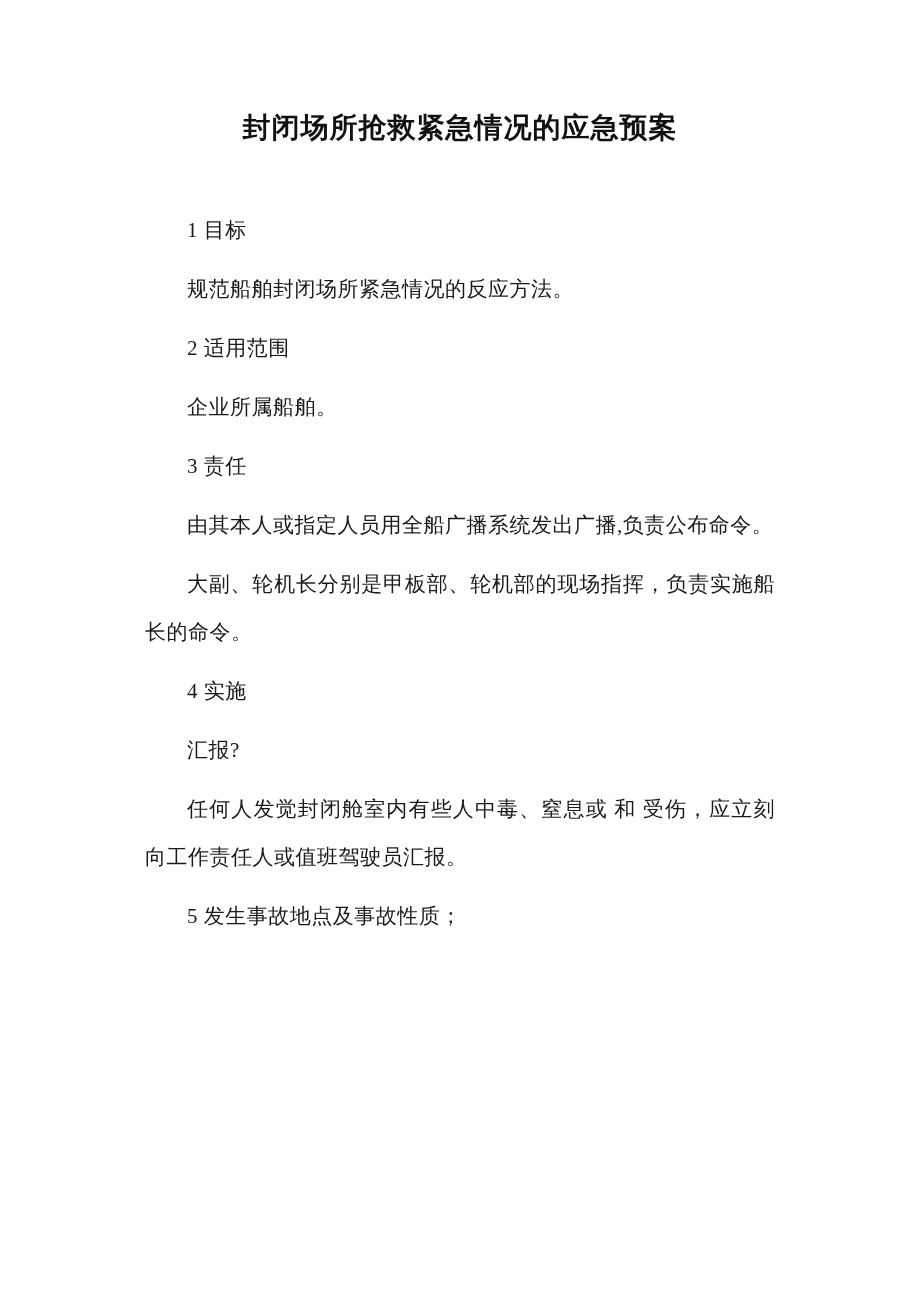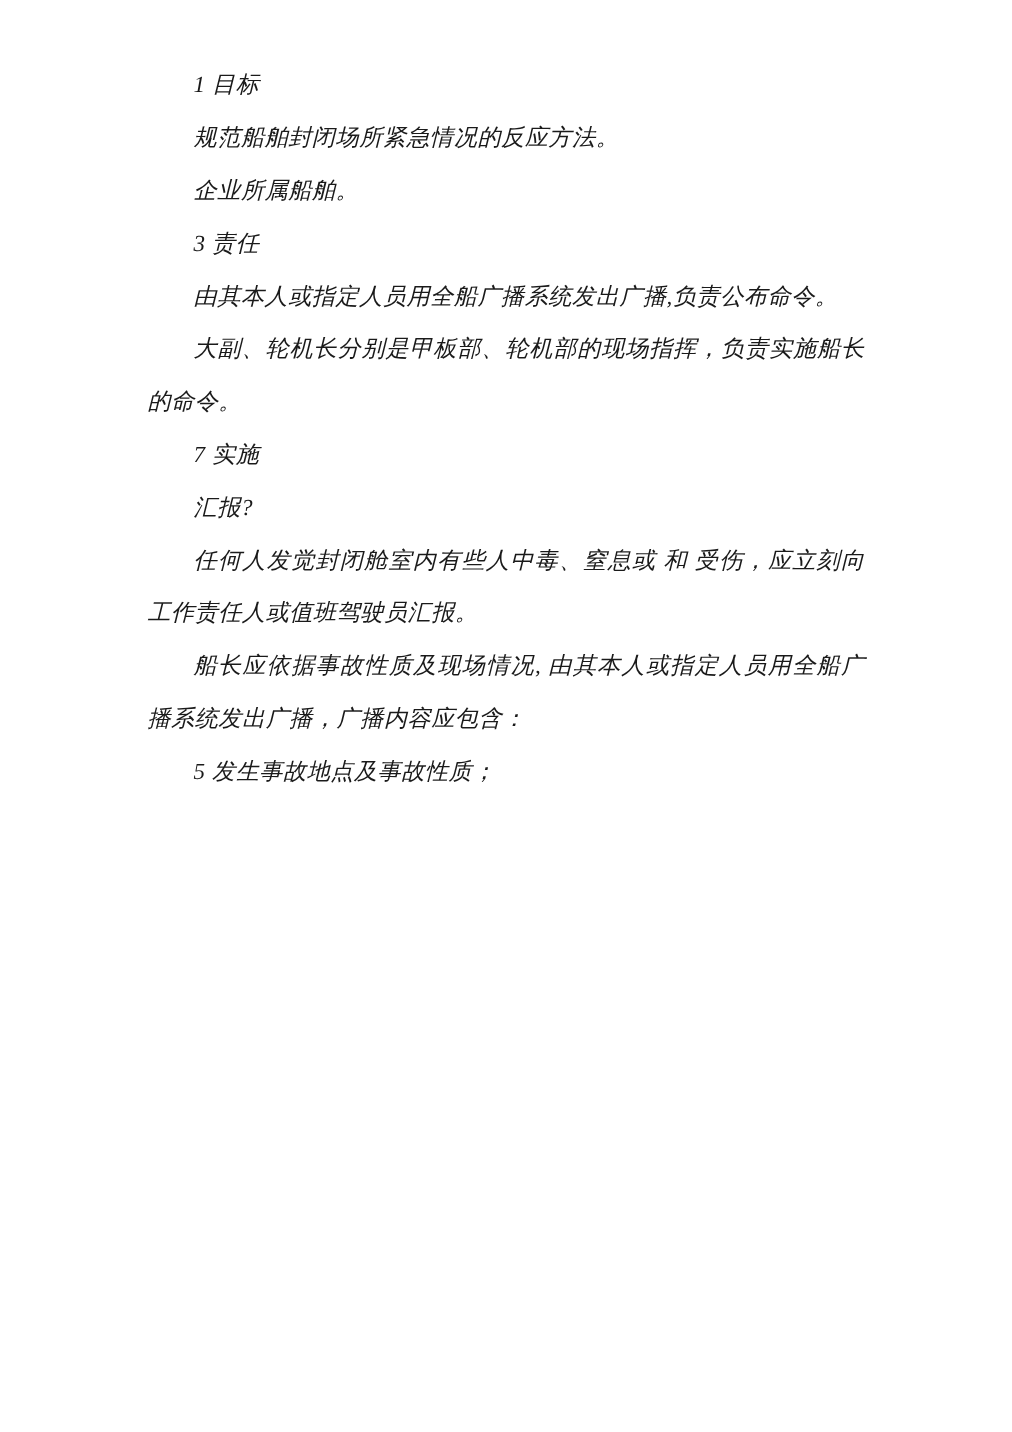--- a/index.html
+++ b/index.html
@@ -28,37 +28,37 @@
   }
   .doc-body {
     margin: 53px auto 0 auto;
     width: 652px;
     font-size: 21px;
     line-height: 48px;
     color: #1a1a1a;
     letter-spacing: 0.5px;
   }
   .doc-body p {
-    margin: 0;
+    margin: 11px;
     text-indent: 2em;
     text-align: justify;
-    font-style: italic;
   }
 </style>
 </head>
 <body>
 
 <div class="page">
+  <h1 class="doc-title">封闭场所抢救紧急情况的应急预案</h1>
 
   <div class="doc-body">
     <p>1 目标</p>
     <p>规范船舶封闭场所紧急情况的反应方法。</p>
+    <p>2 适用范围</p>
     <p>企业所属船舶。</p>
     <p>3 责任</p>
     <p>由其本人或指定人员用全船广播系统发出广播,负责公布命令。</p>
     <p>大副、轮机长分别是甲板部、轮机部的现场指挥，负责实施船长的命令。</p>
-    <p>7 实施</p>
+    <p>4 实施</p>
     <p>汇报?</p>
     <p>任何人发觉封闭舱室内有些人中毒、窒息或 和 受伤，应立刻向工作责任人或值班驾驶员汇报。</p>
-    <p>船长应依据事故性质及现场情况, 由其本人或指定人员用全船广播系统发出广播，广播内容应包含：</p>
     <p>5 发生事故地点及事故性质；</p>
   </div>
 </div>
 
 </body></html>

